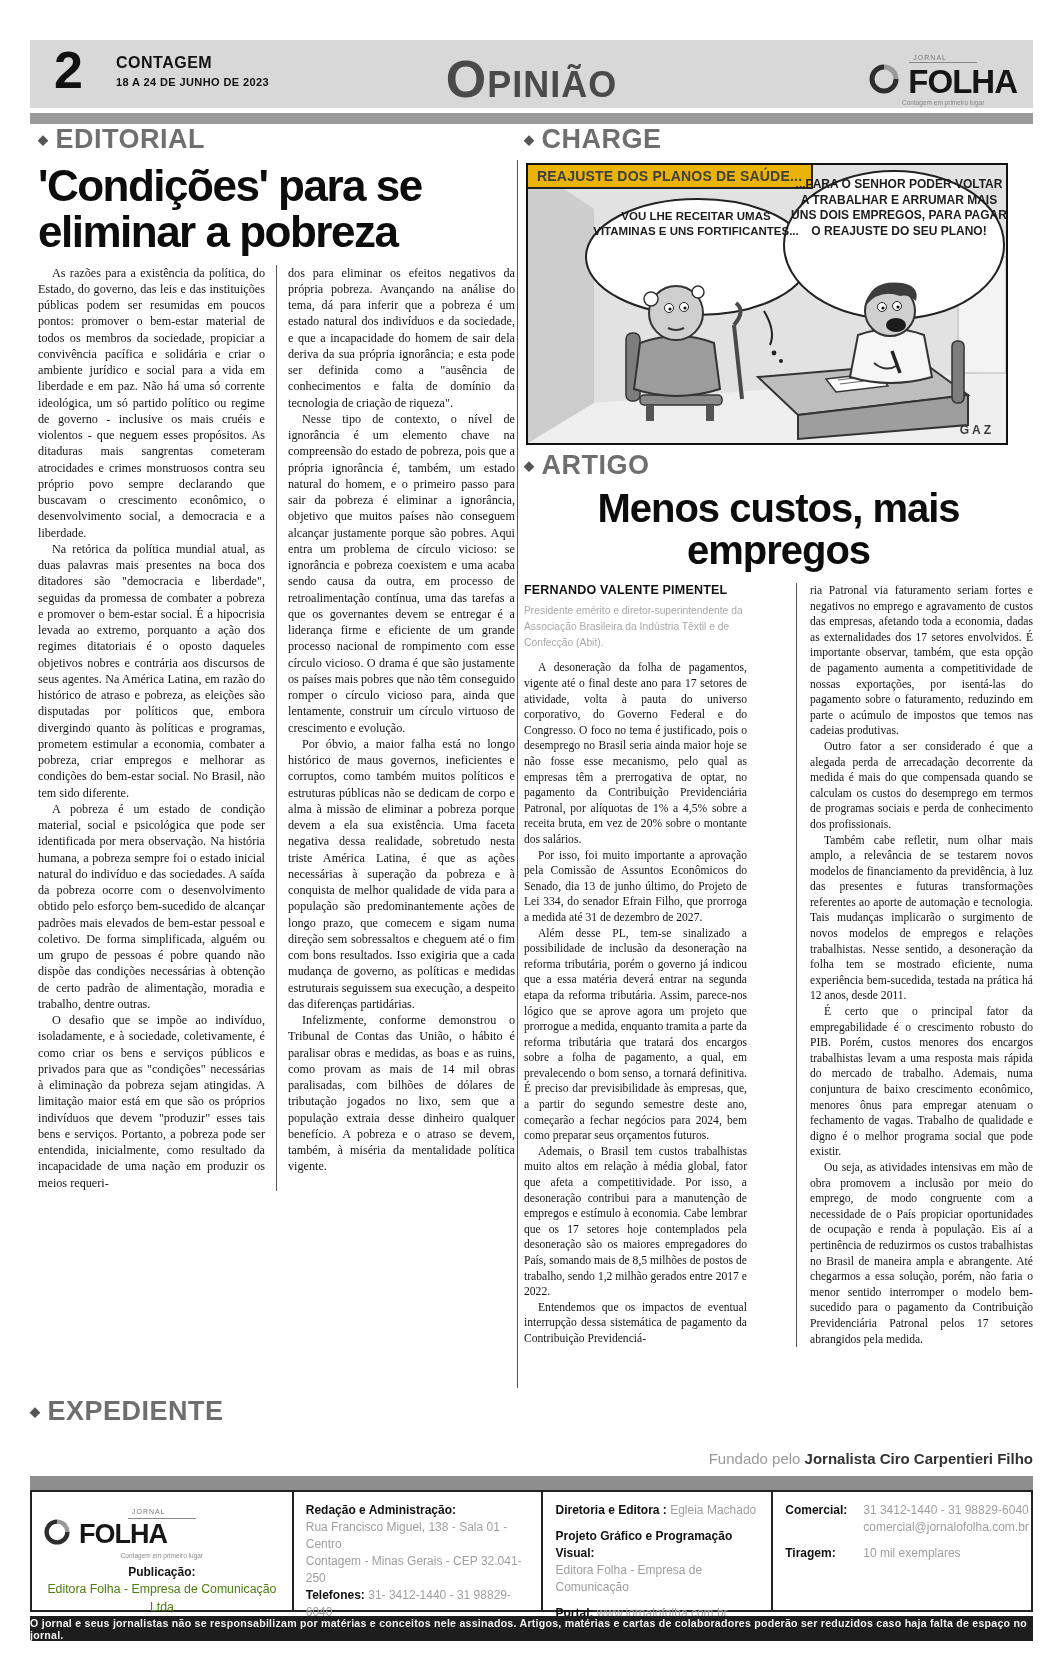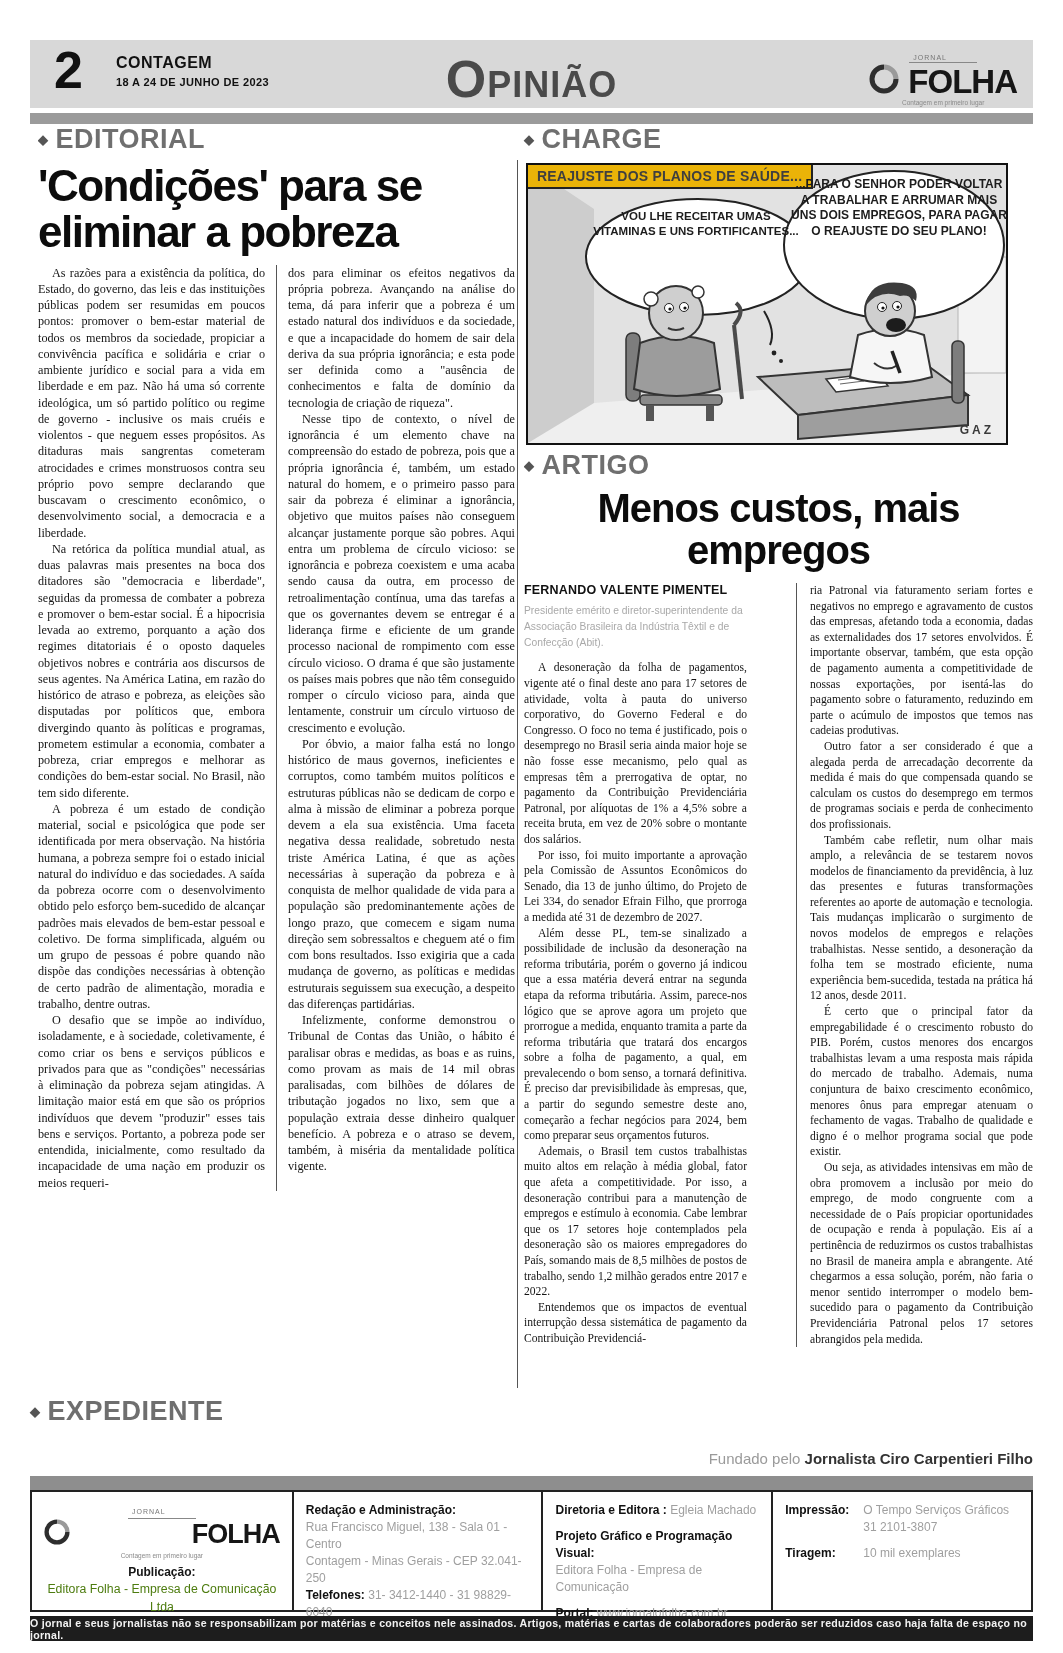--- a/index.html
+++ b/index.html
@@ -9,21 +9,21 @@
   .masthead{position:absolute;left:30px;right:30px;top:40px;height:68px;background:#d8d8d8;}
   .page-num{position:absolute;left:24px;top:4px;font-size:52px;font-weight:800;color:#111;line-height:1;}
   .edition{position:absolute;left:86px;top:14px;}
   .edition .city{font-size:16px;font-weight:800;color:#111;letter-spacing:.5px;}
   .edition .date{font-size:11px;font-weight:800;color:#111;margin-top:4px;letter-spacing:.4px;}
   .section-title{position:absolute;left:0;right:0;top:8px;text-align:center;
         font-size:36px;font-weight:800;color:#4a4a4a;letter-spacing:1px;line-height:1.2;}
   .section-title::first-letter{font-size:52px;}
   .brand{position:absolute;right:16px;top:6px;text-align:center;}
   .brand-top{font-size:7px;color:#777;letter-spacing:1px;border-bottom:1px solid #888;display:inline-block;padding:0 30px 1px 4px;}
-  .brand-row{display:flex;align-items:center;justify-content:space-between;gap:9px;margin-top:0;}
+  .brand-row{display:flex;align-items:center;justify-content:flex-start;gap:9px;margin-top:0;}
   .brand-row .brand-name{font-size:33px;font-weight:800;color:#161616;letter-spacing:-1px;line-height:1;}
   .brand-tag{font-size:6.5px;color:#8a8a8a;margin-top:1px;}
   .rule{position:absolute;left:30px;right:30px;top:113px;height:11px;background:#9b9b9b;}
   
   .kicker{display:flex;align-items:center;gap:7px;font-size:27px;font-weight:800;
         color:#6f6f6f;letter-spacing:.5px;line-height:1;}
   .kicker .diamond{font-size:13px;color:#555;}
   
   .cols{display:flex;margin-top:10px;}
   .col{text-align:justify;font-family:"Liberation Serif",serif;color:#141414;}
@@ -290,24 +290,24 @@
         <div class="val">Editora Folha - Empresa de Comunicação</div>
         <div class="gap"></div>
         <div>
           <span class="lbl">Portal:</span>
           <span class="val">www.jornalofolha.com.br</span>
         </div>
       </div>
 
       <div class="exp-col com">
         <div class="row">
-          <span class="lbl">Impressão:</span>
+          <span class="lbl">Comercial:</span>
           <span class="val">
-            <span>O Tempo Serviços Gráficos</span><br>
-            <span>31 2101-3807</span>
+            <span>31 3412-1440 - 31 98829-6040</span><br>
+            <span>comercial@jornalofolha.com.br</span>
           </span>
         </div>
         <div class="gap"></div>
         <div class="row">
           <span class="lbl">Tiragem:</span>
           <span class="val">10 mil exemplares</span>
         </div>
       </div>
     </div>
 

